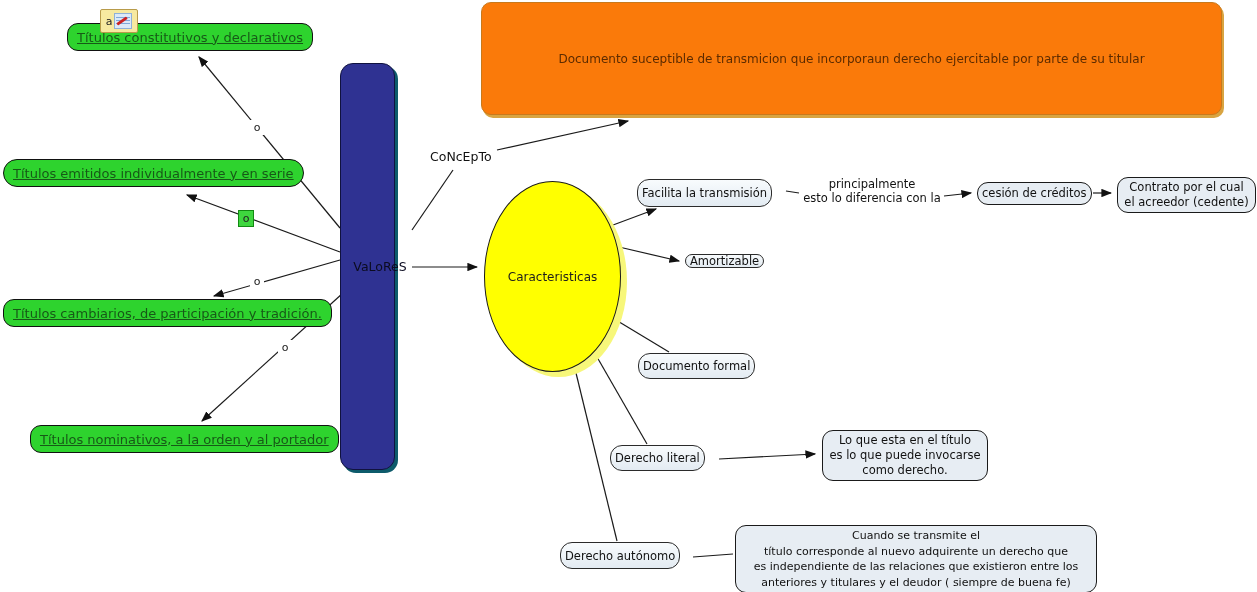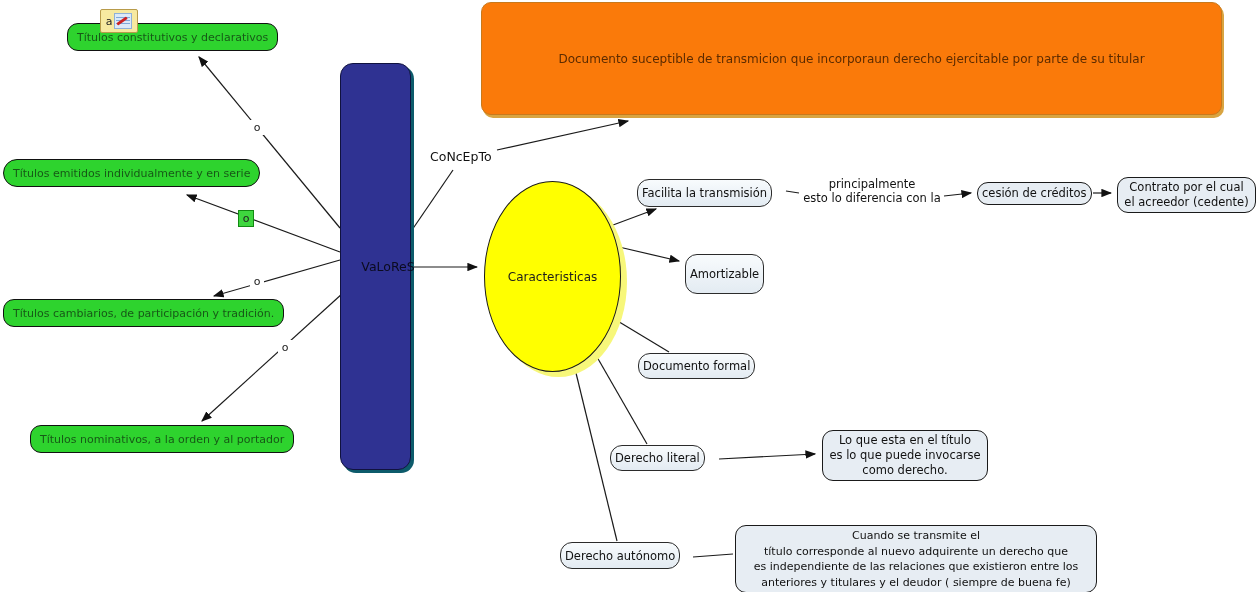--- a/index.html
+++ b/index.html
@@ -2,21 +2,21 @@
 <html><head>
 <meta charset="utf-8">
 <style>
   html,body{margin:0;padding:0;background:#fff;}
   #canvas{position:relative;width:1257px;height:592px;background:#ffffff;overflow:hidden;
           font-family:"DejaVu Sans","Liberation Sans",sans-serif;}
   svg.wires{position:absolute;left:0;top:0;width:1257px;height:592px;z-index:1;pointer-events:none;}
   .node{position:absolute;display:flex;align-items:center;justify-content:center;
         text-align:center;box-sizing:border-box;z-index:2;border-radius:11px;}
   .green{background:#2ed32e;border:1px solid #111;border-radius:11px;
-         color:#175917;font-size:11px;padding:5px 9px;white-space:nowrap;height:28px;}
+         color:#175917;font-size:13px;padding:5px 9px;white-space:nowrap;height:28px;text-decoration:underline;}
   .navy{background:#2f3292;border:1px solid #10123f;border-radius:13px;
         box-shadow:3px 3px 0 #0d5b6b;color:#0b0b20;font-size:12.5px;}
   .orange{background:#fa7a0a;border:1px solid #c8791c;border-radius:10px;
           box-shadow:2px 3px 0 #d9a441;color:#5c2b00;font-size:12px;}
   .ellipse{background:#ffff00;border:1.5px solid #1a1a1a;border-radius:50%;
            box-shadow:6px 5px 0 #f7f77a;color:#1d1d1d;font-size:12px;}
   .lightbox{background:linear-gradient(#f8fbfd,#e3ebf2);border:1px solid #2b2b2b;border-radius:12px;
             color:#111;font-size:11.5px;white-space:nowrap;padding:4px 4px;}
   .squarebox{background:#e7edf3;border:1px solid #1a1a1a;color:#111;font-size:11.5px;
              line-height:15px;padding:2px 4px;}
@@ -76,30 +76,30 @@
   <div class="node green" style="left:67px;top:23px;">Títulos constitutivos y declarativos</div>
   <div class="node green" style="left:3px;top:159px;border-radius:14px;">Títulos emitidos individualmente y en serie</div>
   <div class="node green" style="left:3px;top:299px;">Títulos cambiarios, de participación y tradición.</div>
   <div class="node green" style="left:30px;top:425px;">Títulos nominativos, a la orden y al portador</div>
 
   <div class="o-label" style="left:250px;top:120px;">o</div>
   <div class="o-label o-selected" style="left:238px;top:210px;">o</div>
   <div class="o-label" style="left:250px;top:274px;">o</div>
   <div class="o-label" style="left:278px;top:340px;">o</div>
 
-  <div class="node navy" style="left:340px;top:63px;width:71px;height:407px;padding-left:25px;">VaLoReS</div>
+  <div class="node navy" style="left:340px;top:63px;width:55px;height:407px;padding-left:25px;">VaLoReS</div>
 
   <div class="plain" style="left:430px;top:149px;font-size:12.5px;">CoNcEpTo</div>
 
   <div class="node orange" style="left:481px;top:2px;width:741px;height:113px;padding:0 18px;">Documento suceptible de transmicion que incorporaun derecho ejercitable por parte de su titular</div>
 
   <div class="node ellipse" style="left:484px;top:181px;width:137px;height:191px;">Caracteristicas</div>
 
   <div class="node lightbox" style="left:637px;top:179px;height:28px;">Facilita la transmisión</div>
-  <div class="node lightbox" style="left:685px;top:254px;height:40px;">Amortizable</div>
+  <div class="node lightbox" style="left:685px;top:254px;height:14px;">Amortizable</div>
   <div class="node lightbox" style="left:638px;top:353px;height:26px;">Documento formal</div>
   <div class="node lightbox" style="left:610px;top:445px;height:26px;">Derecho literal</div>
   <div class="node lightbox" style="left:560px;top:542px;height:27px;">Derecho autónomo</div>
 
   <div class="plain multiline" style="left:792px;top:177px;width:160px;font-size:11.5px;line-height:14px;">principalmente
 esto lo diferencia con la</div>
   <div class="node squarebox" style="left:977px;top:182px;height:23px;">cesión de créditos</div>
   <div class="node squarebox multiline" style="left:1117px;top:177px;width:139px;">Contrato por el cual
 el acreedor (cedente)</div>
 

